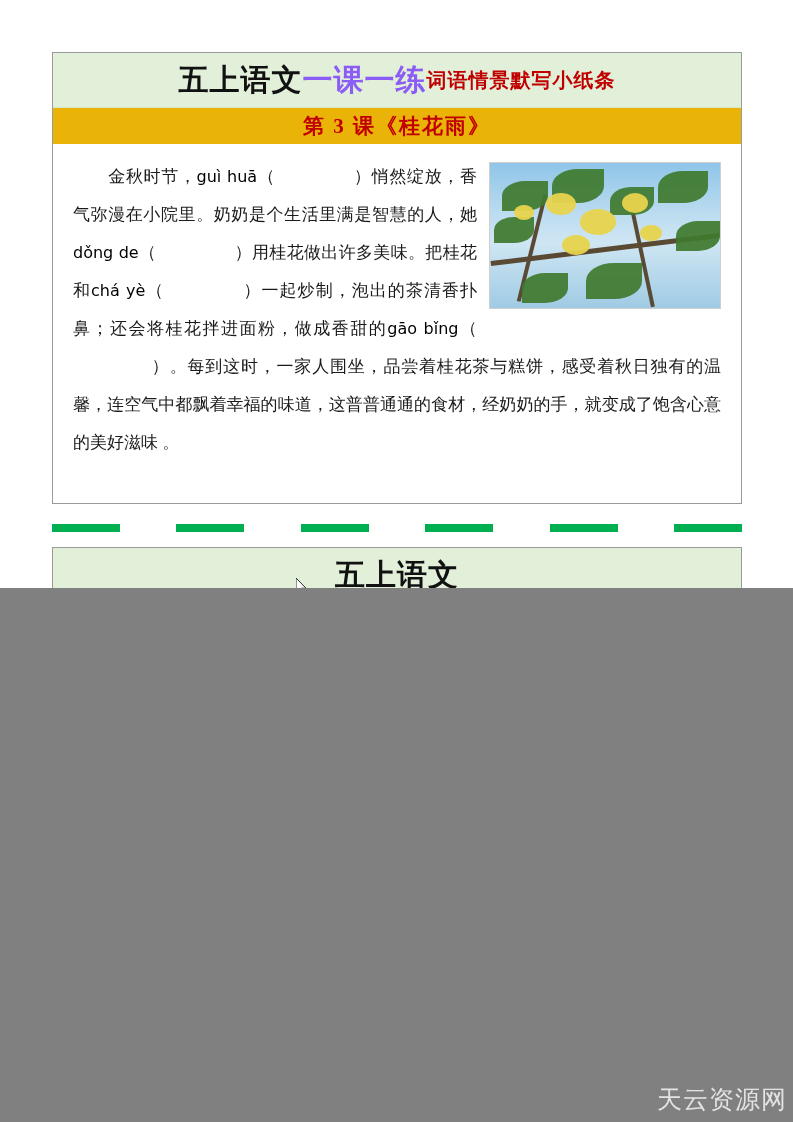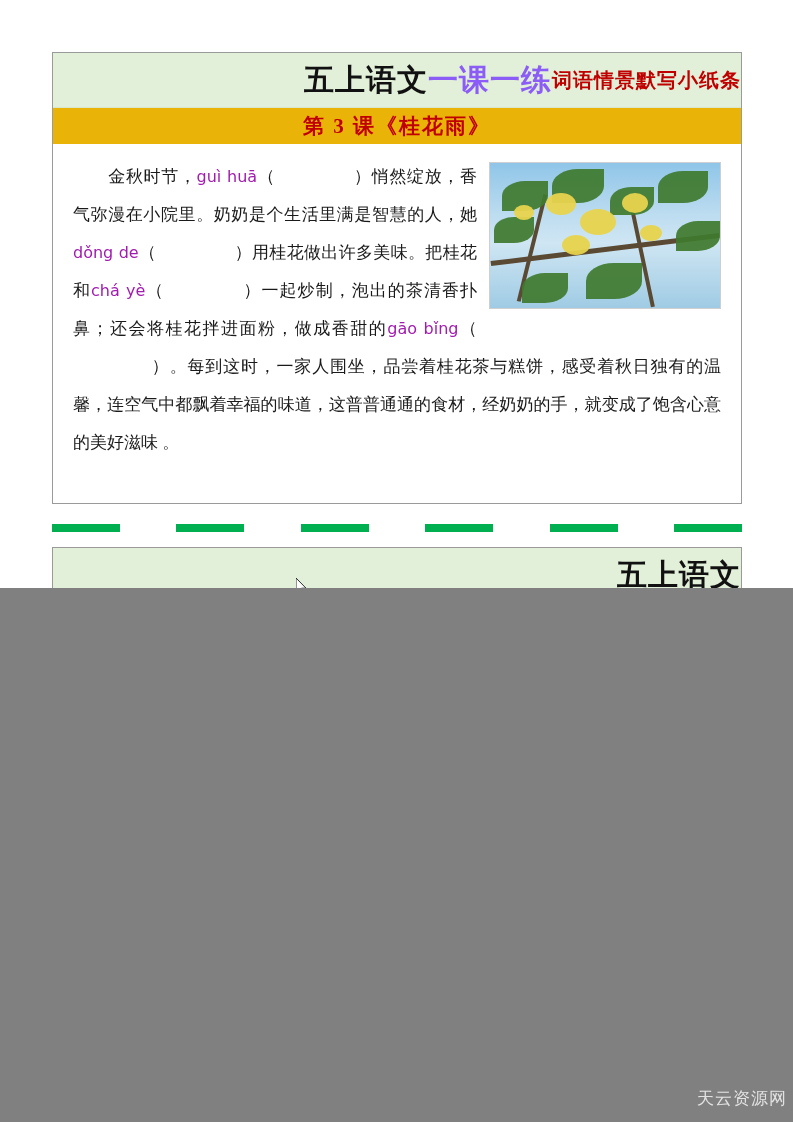--- a/index.html
+++ b/index.html
@@ -34,21 +34,21 @@
     box-sizing: border-box;
   }
   .card-1 { top: 52px; height: 452px; }
   .card-2 { top: 547px; height: 452px; }
 
   .card-title {
     height: 54px;
     background: #e2f0d9;
     display: flex;
     align-items: center;
-    justify-content: flex-end;
+    justify-content: center;
     white-space: nowrap;
     border-bottom: 1px solid #d7e7c9;
   }
   .card-title .t-black {
     font-family: "Liberation Serif", serif;
     font-weight: bold;
     font-size: 30px;
     color: #111111;
     letter-spacing: 1px;
   }
@@ -114,21 +114,21 @@
   }
   .photo .blossom {
     position: absolute;
     border-radius: 50%;
     background: #e8d44d;
     opacity: .95;
     filter: blur(0.3px);
   }
 
   .pinyin {
-    color: #a21caf;
+    color: #000000;
     font-family: "DejaVu Sans", sans-serif;
     font-size: 16px;
   }
   .blank {
     display: inline-block;
     min-width: 78px;
   }
 
   
   .sep {
@@ -152,23 +152,23 @@
     position: absolute;
     left: 0;
     top: 588px;
     width: 793px;
     height: 534px;
     background: #808080;
   }
   .watermark {
     position: absolute;
     right: 6px;
-    bottom: 12px;
+    bottom: 6px;
     color: #e8e8e8;
-    font-size: 17px;
+    font-size: 25px;
     font-family: "Liberation Sans", sans-serif;
     letter-spacing: 1px;
     opacity: .95;
   }
   .cursor {
     position: absolute;
     left: 296px;
     top: 578px;
     width: 11px;
     height: 17px;

